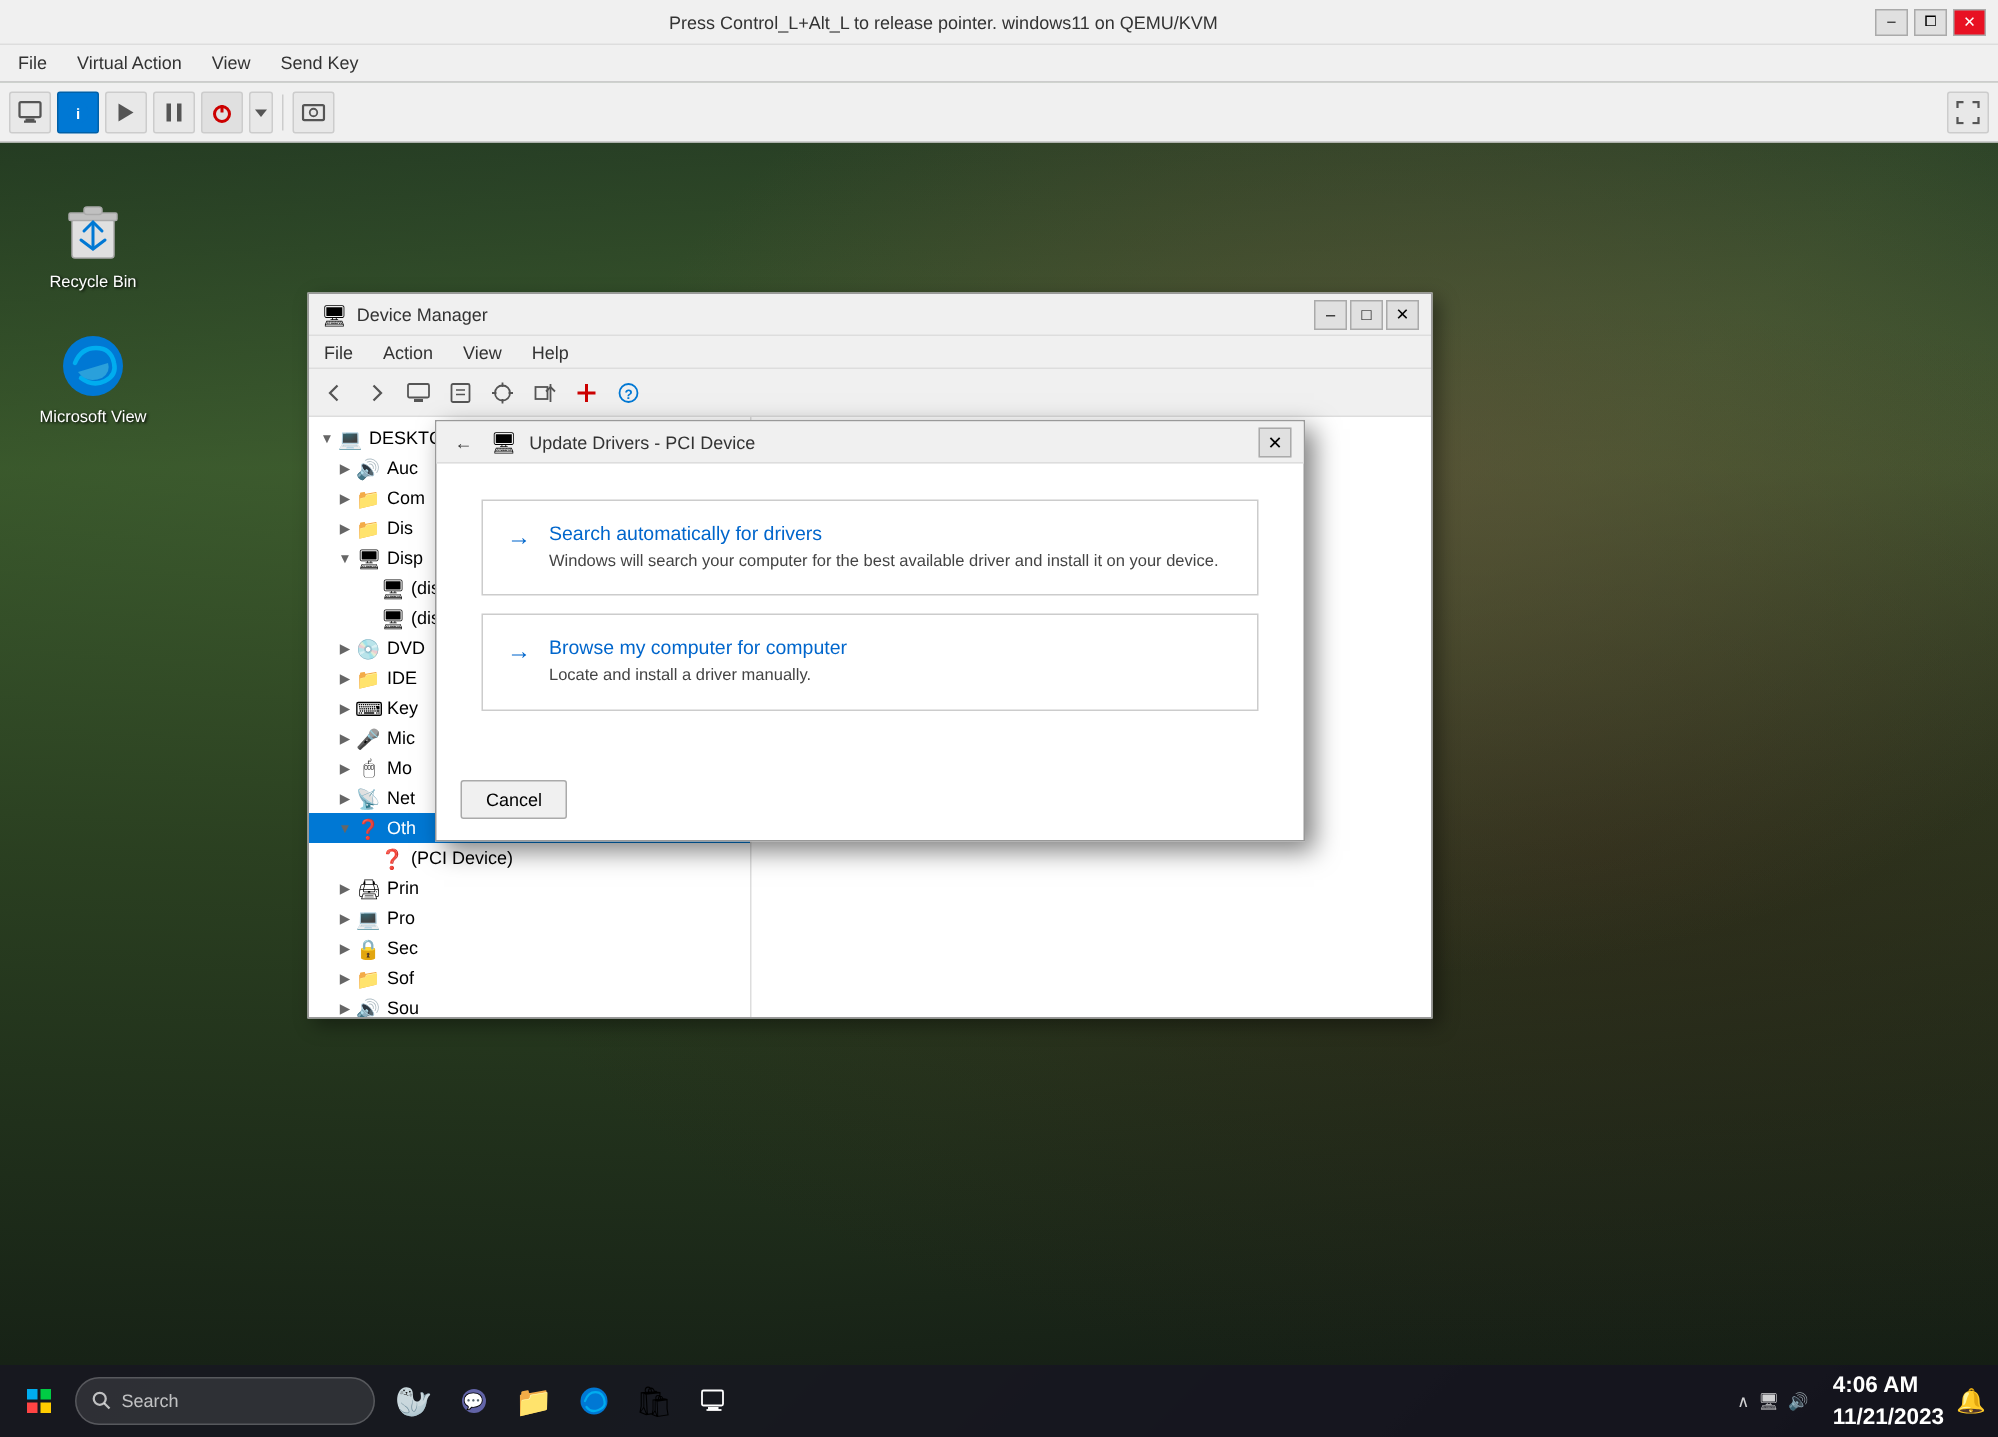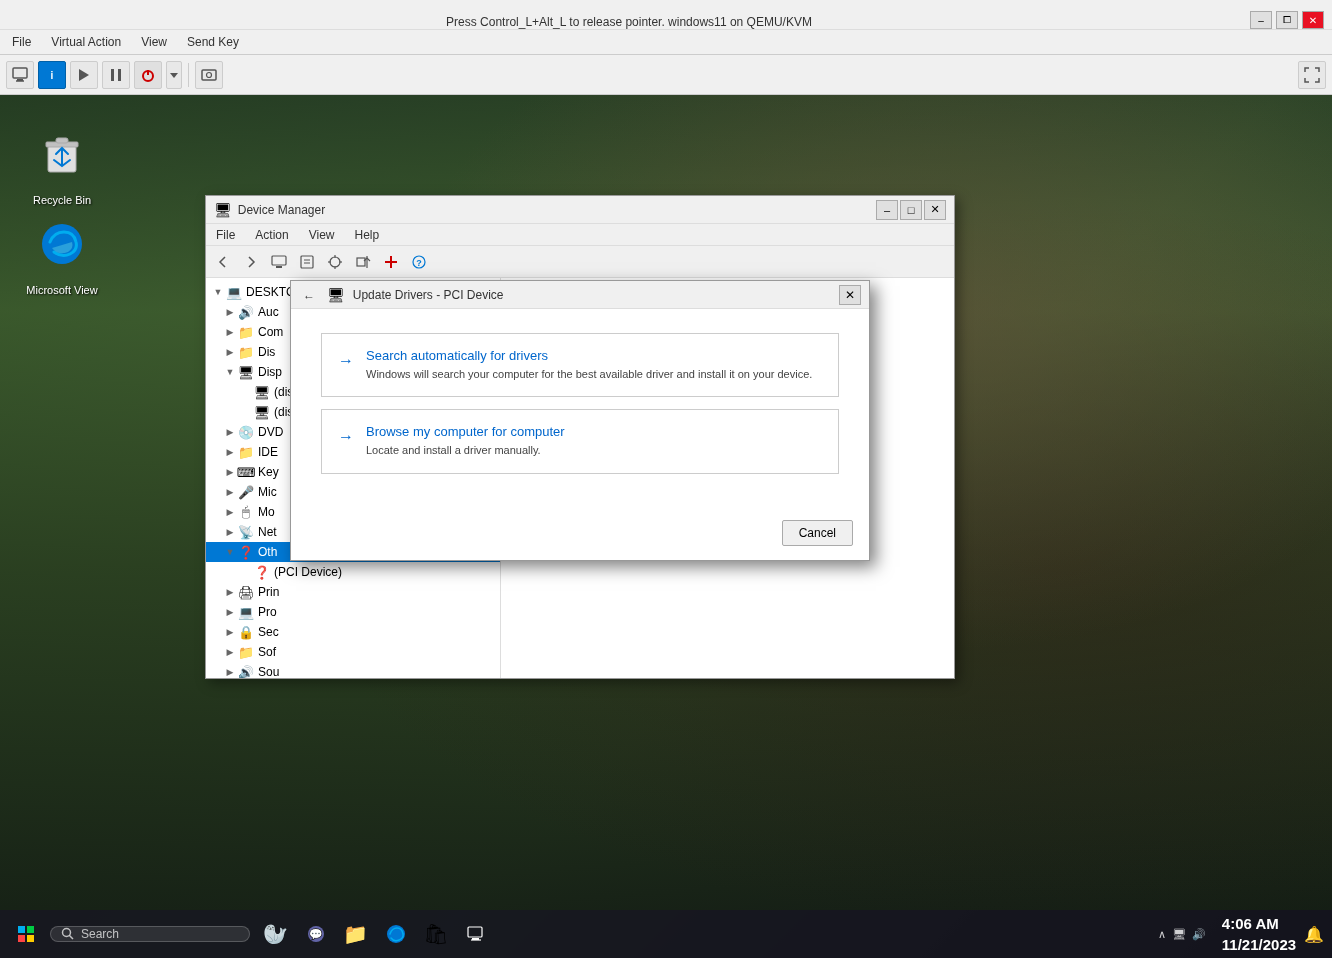--- a/index.html
+++ b/index.html
@@ -27,21 +27,21 @@
       height: 55px;
       background: #f0f0f0;
       border-bottom: 1px solid #ccc;
       display: flex;
       flex-direction: column;
     }
     #virt-title {
       height: 30px;
       background: #f0f0f0;
       display: flex;
-      align-items: flex-end;
+      align-items: center;
       justify-content: space-between;
       padding: 0 8px;
       border-bottom: 1px solid #ddd;
     }
     #virt-title-text {
       flex: 1;
       text-align: center;
       font-size: 12px;
       color: #333;
     }
@@ -122,21 +122,21 @@
       height: 48px;
       display: flex;
       align-items: center;
       justify-content: center;
     }
     .desktop-icon-label {
       color: white;
       font-size: 11px;
       text-align: center;
       text-shadow: 1px 1px 2px black;
-      margin-top: 16px;
+      margin-top: 4px;
     }
 
     #ms-edge-icon {
       position: absolute;
       top: 220px;
       left: 26px;
       width: 72px;
       display: flex;
       flex-direction: column;
       align-items: center;
@@ -157,21 +157,21 @@
       width: 36px;
       height: 36px;
       display: flex;
       align-items: center;
       justify-content: center;
       cursor: pointer;
       border-radius: 4px;
     }
     #taskbar-search {
       margin-left: 6px;
-      height: 16px;
+      height: 32px;
       width: 200px;
       background: rgba(255,255,255,0.1);
       border: 1px solid rgba(255,255,255,0.2);
       border-radius: 16px;
       display: flex;
       align-items: center;
       padding: 0 10px;
       gap: 6px;
       cursor: text;
     }
@@ -427,21 +427,20 @@
       margin-bottom: 4px;
     }
     .ud-option-desc {
       color: #444;
       font-size: 11px;
       line-height: 1.4;
     }
 
     #ud-footer {
       display: flex;
-      justify-content: flex-end;
       padding: 10px 16px 14px;
     }
     #ud-cancel-btn {
       padding: 5px 16px;
       background: #f0f0f0;
       border: 1px solid #aaa;
       font-size: 12px;
       cursor: pointer;
       border-radius: 2px;
     }

